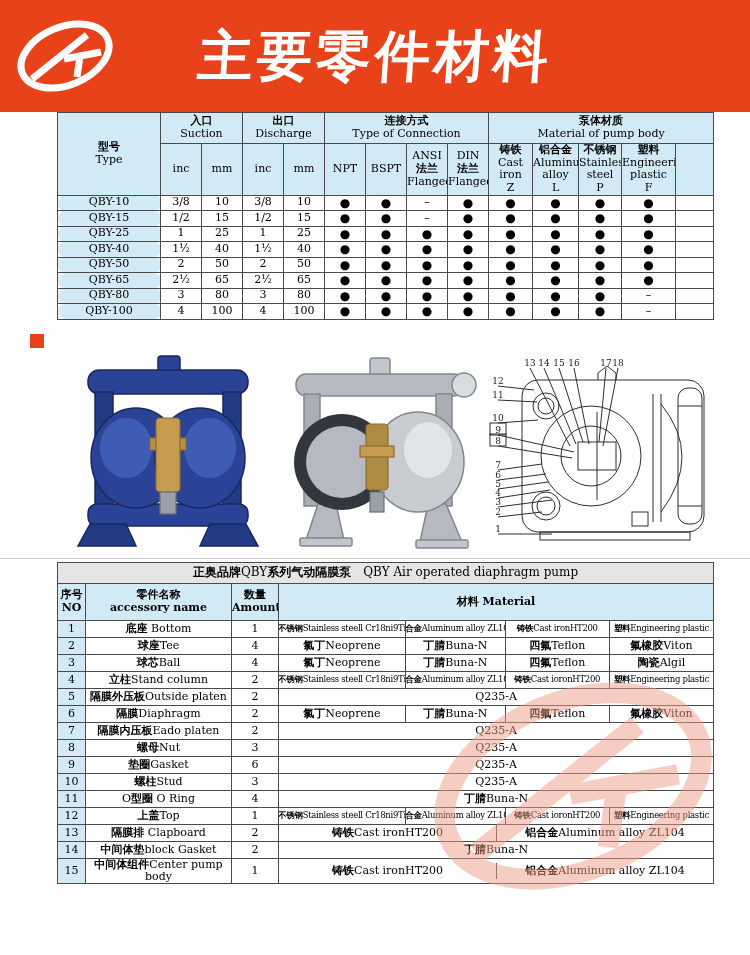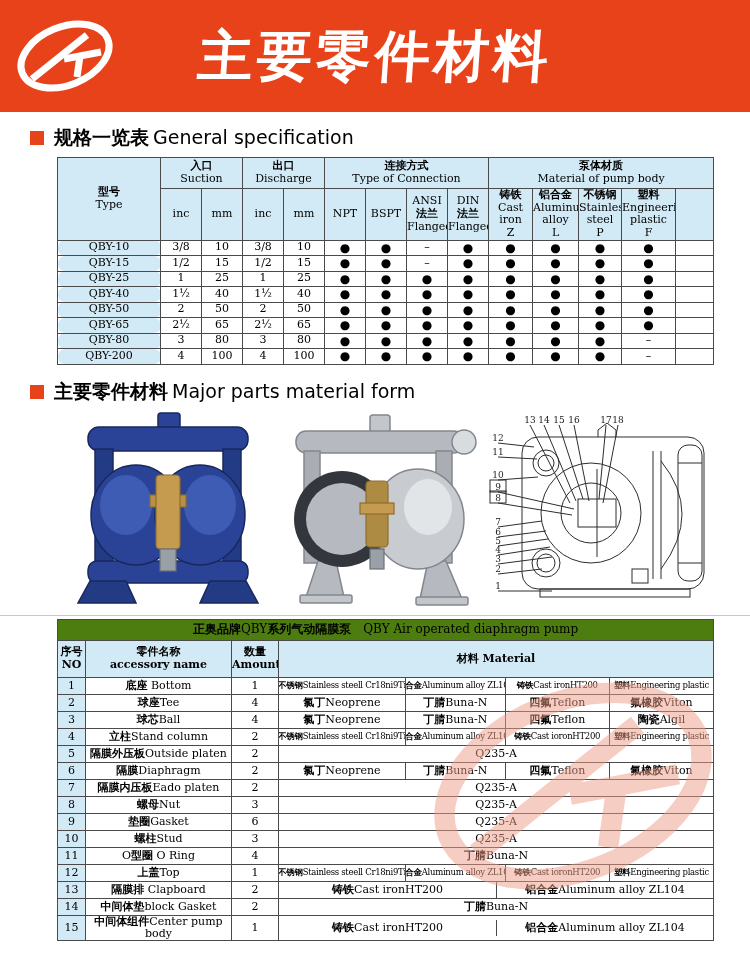--- a/index.html
+++ b/index.html
@@ -35,21 +35,21 @@
 
   
   .media{position:relative;height:202px;margin-top:4px;}
   .media svg{position:absolute;top:0;}
 
   
   .parts-wrap{position:relative;}
   .divider{height:1px;background:#c4c8cd;margin:2px 0 3px 0;}
   .parts{margin-left:57px;width:656px;font-size:11px;text-align:center;}
   .parts th,.parts td{border:1px solid #4a4a4a;padding:0;line-height:1.1;overflow:hidden;}
-  .parts .t-title{background:#4d7c0f;height:20px;font-size:12px;}
+  .parts .t-title{background:#e5e5e5;height:20px;font-size:12px;}
   .parts thead .h2{background:#d2eaf6;height:36px;margin-top:28px;}
   .parts tbody td{height:16px;}
   .parts tbody .no{background:#d2eaf6;}
   .parts td.mat{padding:0;}
   .mrow{display:flex;width:100%;height:16px;align-items:stretch;}
   .mcell{display:flex;align-items:center;justify-content:center;
          border-left:1px solid #4a4a4a;box-sizing:border-box;overflow:hidden;white-space:nowrap;}
   .mcell:first-child{border-left:none;}
   .mrow.cond .mcell{font-size:8.5px;letter-spacing:-0.3px;}
 
@@ -73,26 +73,20 @@
     </defs>
   </svg>
 
   <header class="banner">
     <svg class="logo-svg" width="106" height="100" viewBox="-53 -50 106 100" style="color:#ffffff">
       <use href="#logo-shape"></use>
     </svg>
     <h1 class="title">主要零件材料</h1>
   </header>
 
-  <div class="sec-head">
-    <span class="bullet"></span>
-    <span>
-      <span class="cn">规格一览表</span><span class="en">General specification</span>
-    </span>
-  </div>
 
   <table class="spec" id="spec-table">
     <colgroup>
       <col style="width:103px">
         <col style="width:41px">
         <col style="width:41px">
       <col style="width:41px">
         <col style="width:41px">
         <col style="width:41px">
       <col style="width:41px">
@@ -255,43 +249,40 @@
           <td class="dot">●</td>
           <td class="dot">●</td>
           <td class="dot">●</td>
           <td class="dot">●</td>
           <td class="dot">●</td>
           <td class="dot">●</td>
           <td>–</td>
           <td></td>
         </tr>
         <tr>
-          <td class="typecell">QBY-200</td>
+          <td class="typecell">QBY-100</td>
           <td>4</td>
           <td>100</td>
           <td>4</td>
           <td>100</td>
           <td class="dot">●</td>
           <td class="dot">●</td>
           <td class="dot">●</td>
           <td class="dot">●</td>
           <td class="dot">●</td>
           <td class="dot">●</td>
           <td class="dot">●</td>
           <td>–</td>
           <td></td>
         </tr>
       </tbody>
   </table>
 
   <div class="sec-head" style="margin-top:14px">
     <span class="bullet"></span>
-    <span>
-      <span class="cn">主要零件材料</span><span class="en">Major parts material form</span>
-    </span>
   </div>
 
   <div class="media">
 
     <svg width="196" height="200" viewBox="0 0 196 200" style="left:70px">
       <g stroke="#18285e" stroke-width="1.5">
         <rect x="88" y="2" width="22" height="16" rx="3" fill="#2a4396"></rect>
         <rect x="18" y="16" width="160" height="24" rx="11" fill="#2a4396"></rect>
         <rect x="25" y="38" width="18" height="118" fill="#233a85"></rect>
         <rect x="153" y="38" width="18" height="118" fill="#233a85"></rect>

